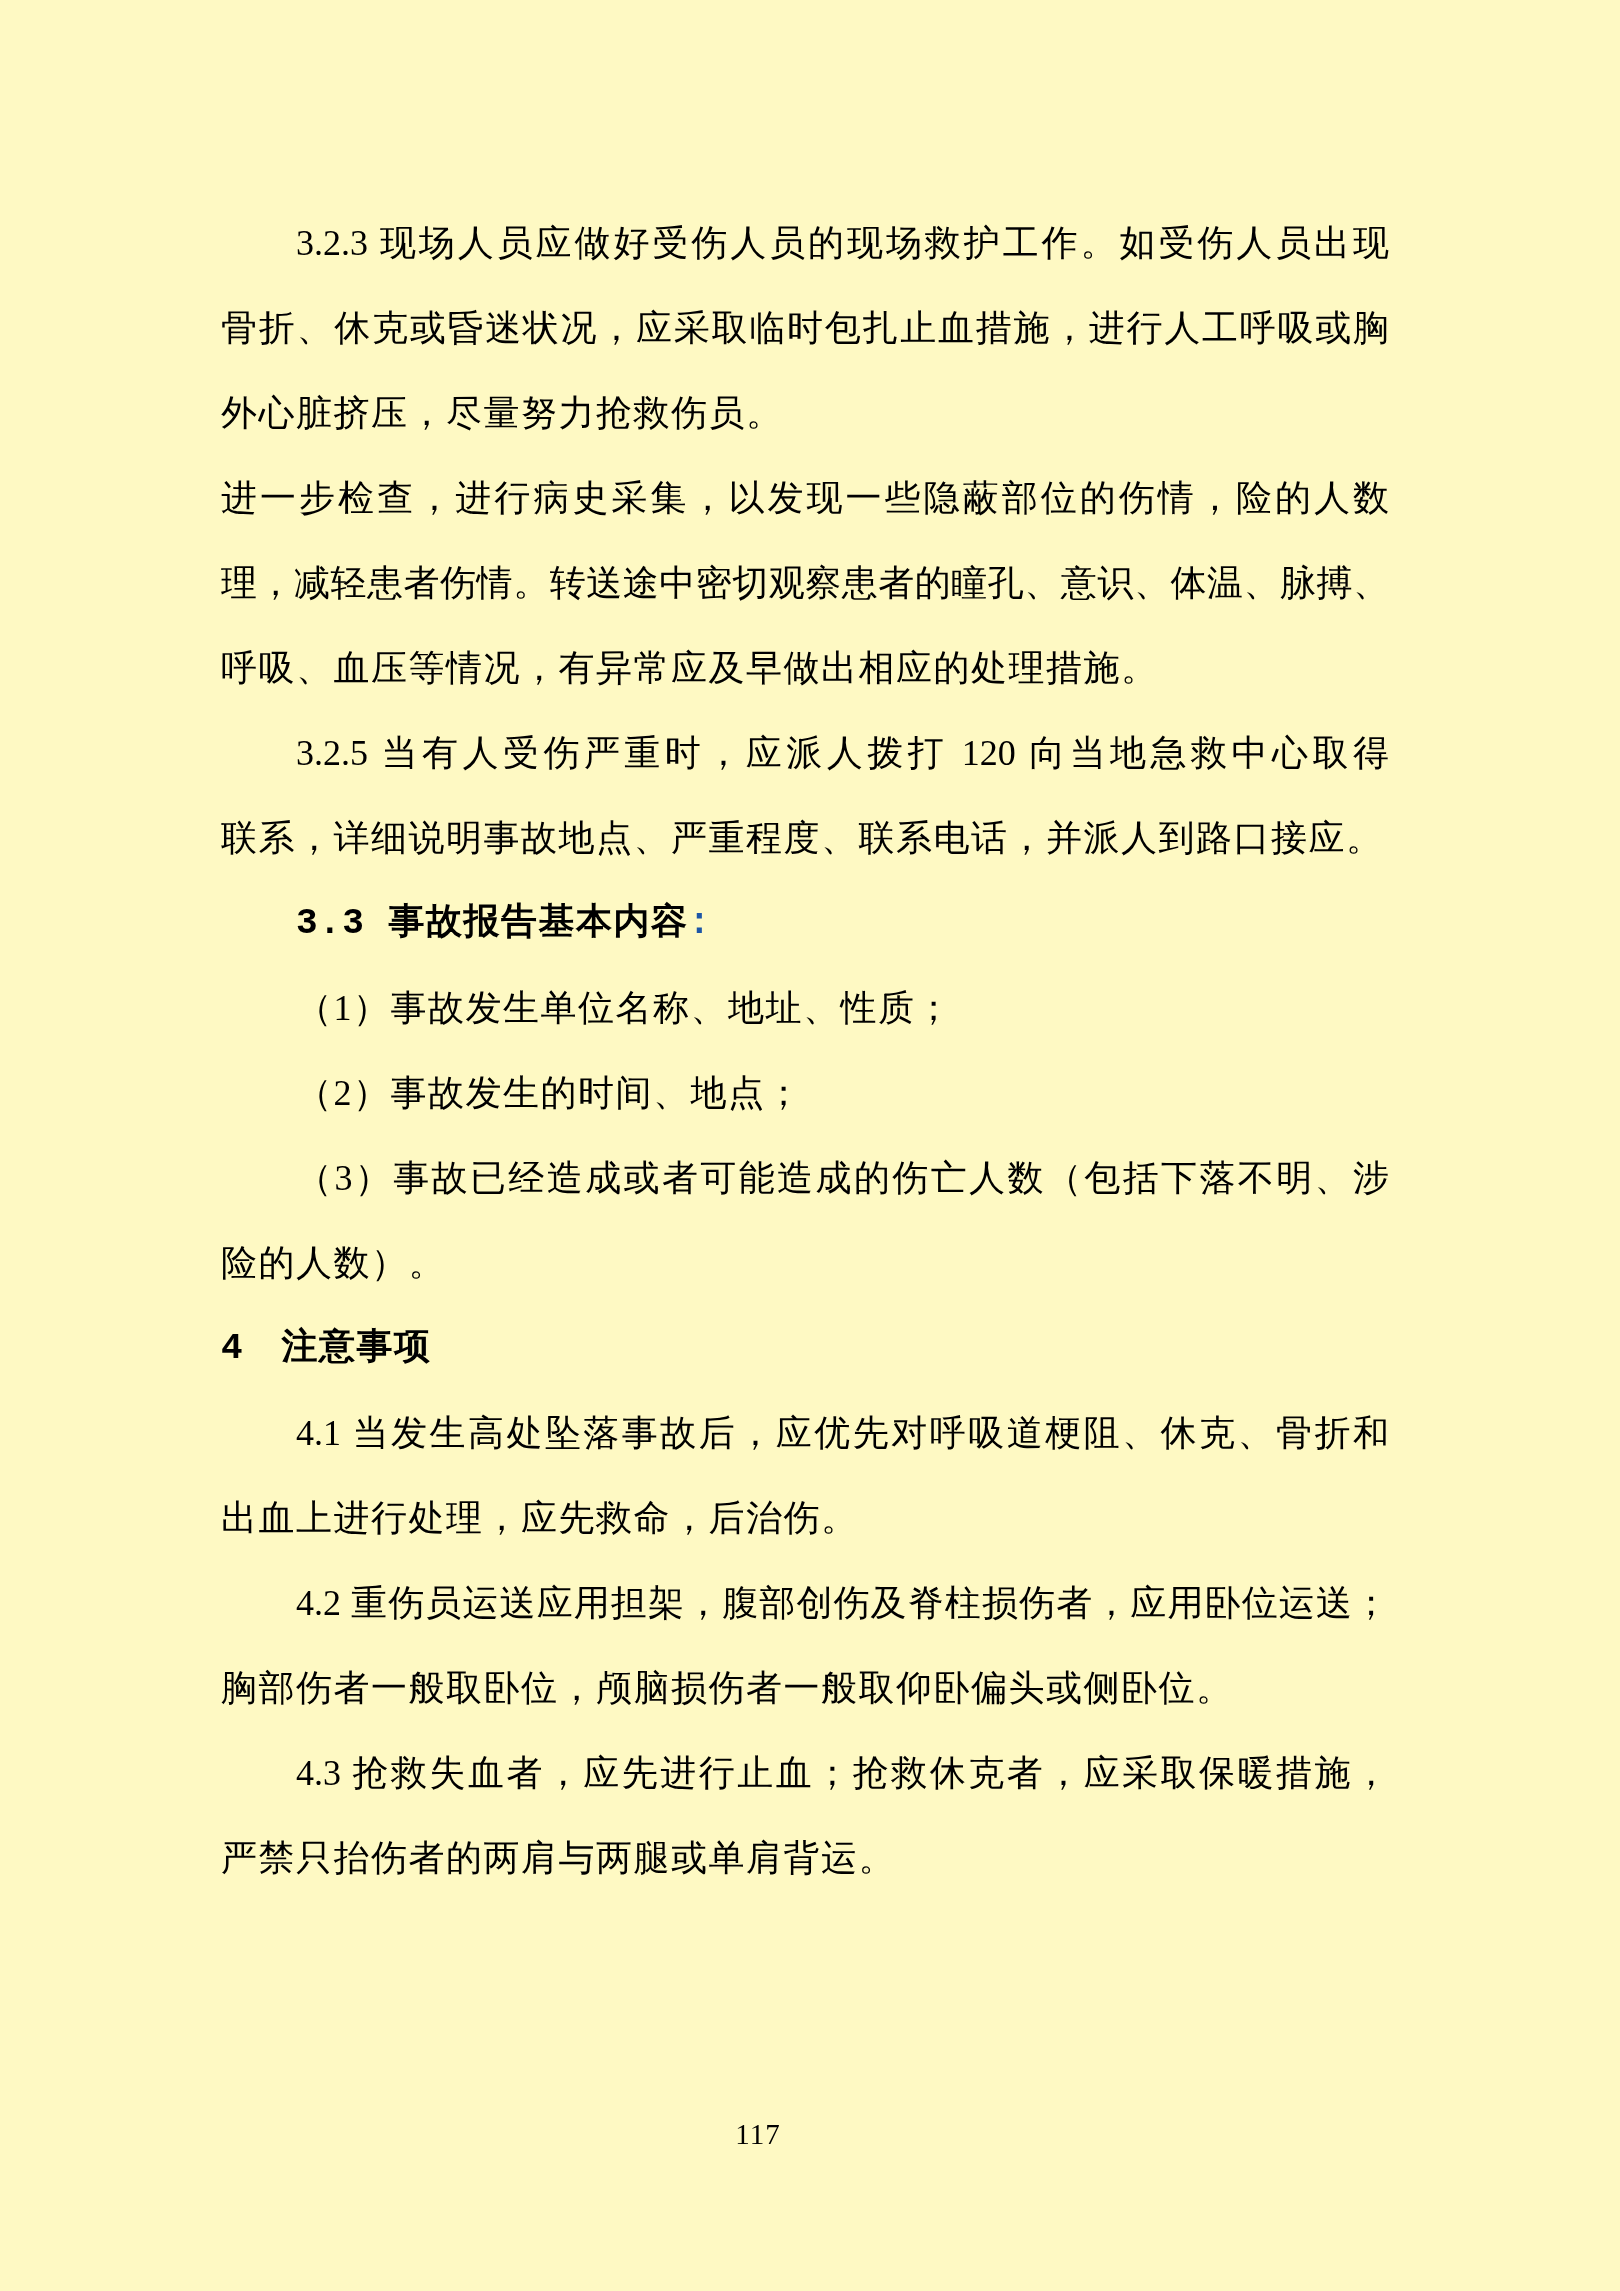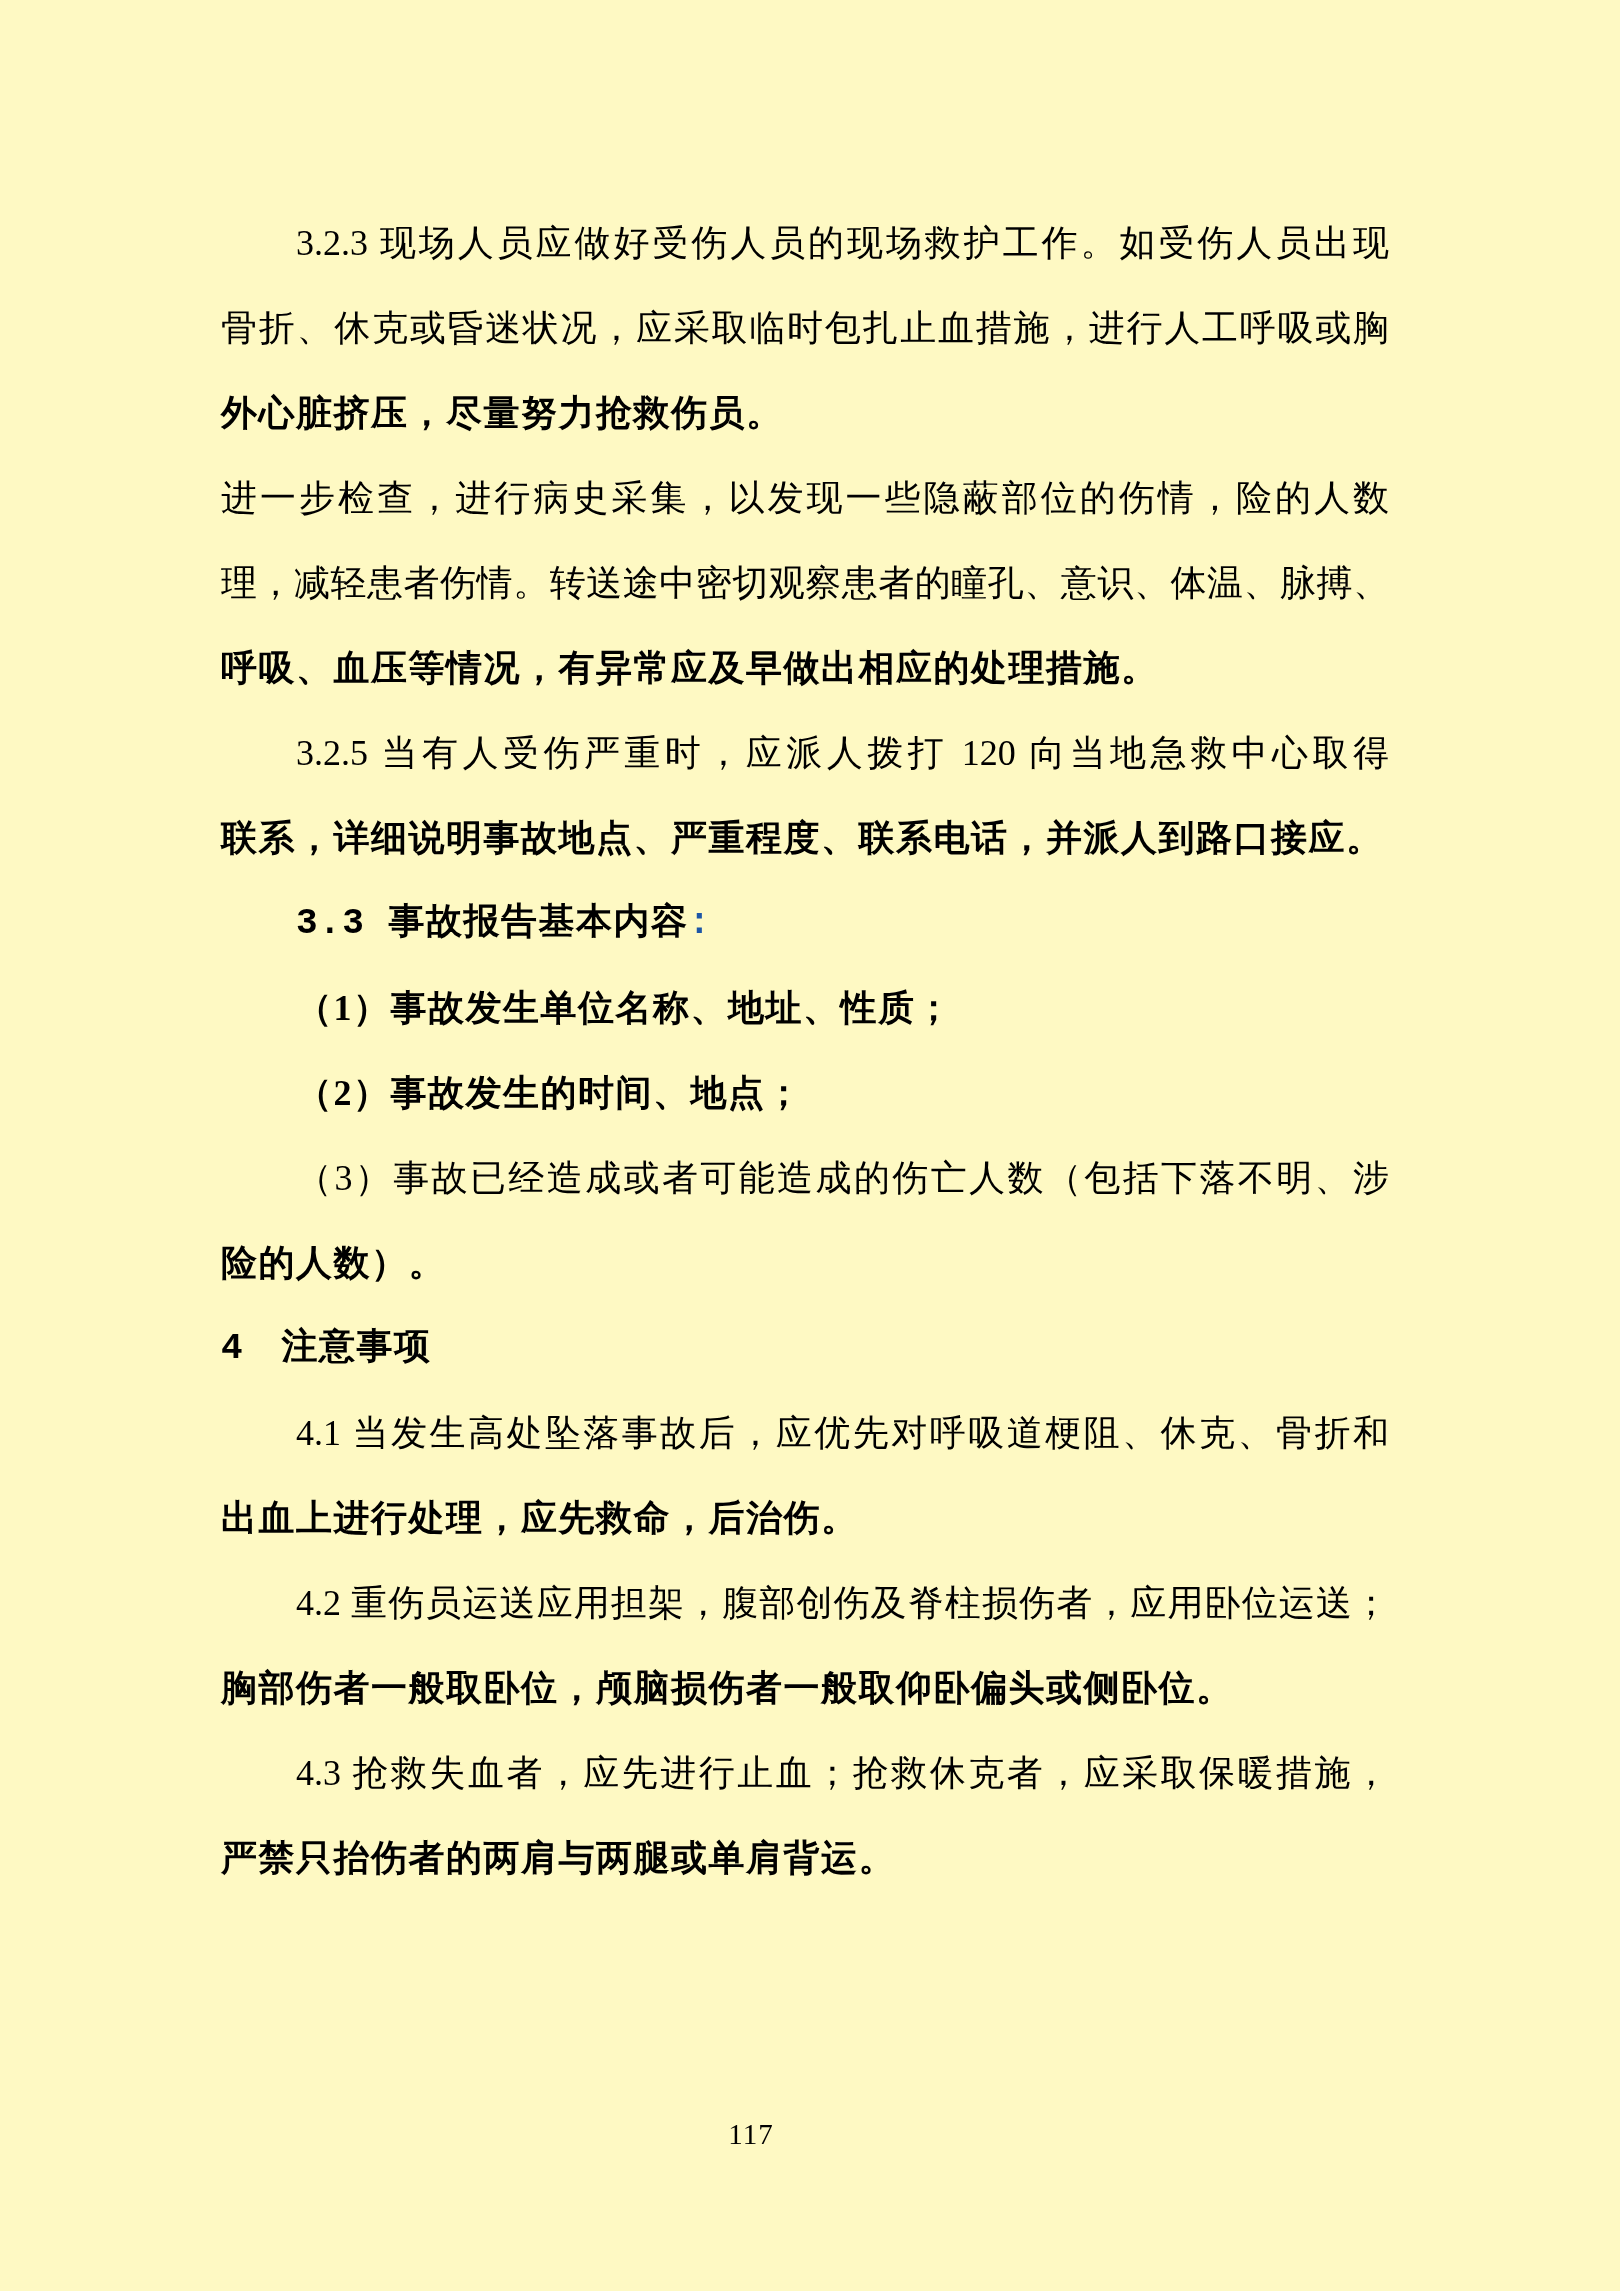--- a/index.html
+++ b/index.html
@@ -34,36 +34,35 @@
   .fill {
     text-align: justify;
     text-align-last: justify;
     letter-spacing: 0px;
   }
   
   .left {
     text-align: left;
     text-align-last: left;
     letter-spacing: 1.5px;
-    font-weight: bold;
   }
   
   .indent {
     text-indent: 75px;
   }
   .heading {
     font-weight: 700;
     font-family: Liberation Mono, monospace;
   }
   .heading-colon {
     font-weight: 700;
   }
   .footer {
     position: absolute;
-    left: 7px;
+    left: 14px;
     top: 2113px;
     width: 1488px;
     text-align: center;
     font-size: 29px;
     line-height: 43px;
     letter-spacing: 1px;
   }
 </style>
 </head>
 <body>

